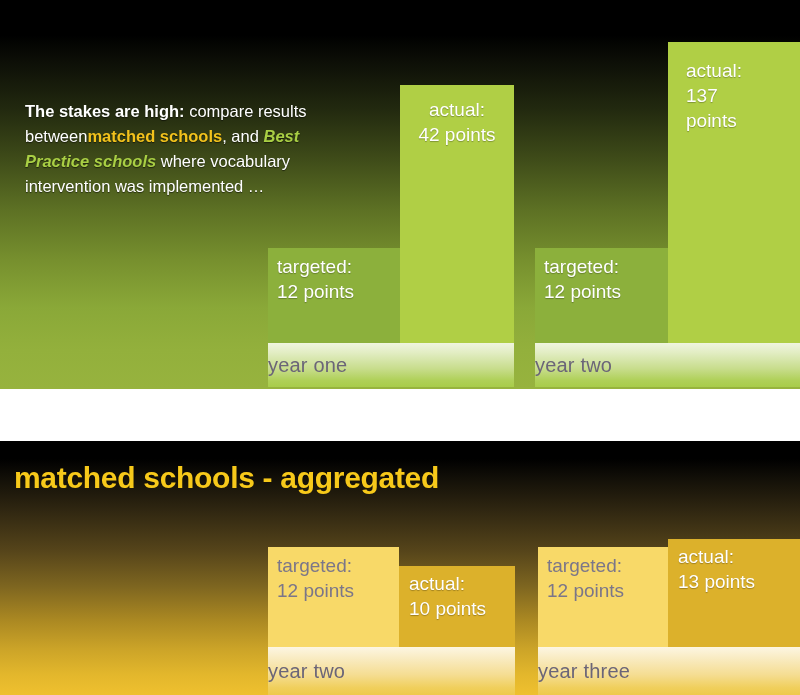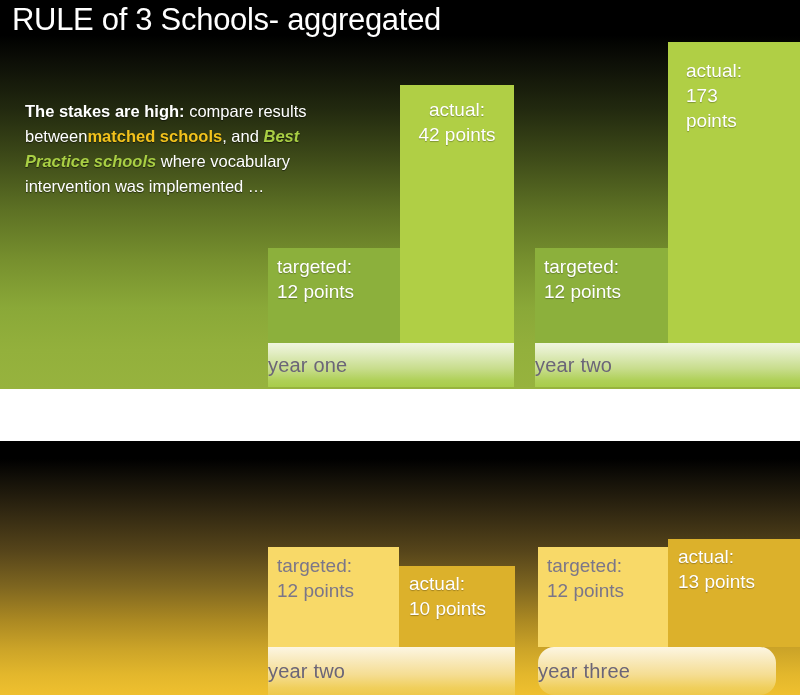--- a/index.html
+++ b/index.html
@@ -142,21 +142,20 @@
   .c-actual-gold  { background: #dcb12b; }
 
   .t-white { color: #ffffff; text-shadow: 0 1px 1px rgba(0,0,0,0.28); }
   .t-gray  { color: #7b7689; }
 </style>
 </head>
 <body>
 
 <div class="panel" id="panel-top">
 
-  <h1 class="panel-title" id="title-top">RULE of 3 Schools- aggregated</h1>
 
   <p id="stakes-text"><span class="lead">The stakes are high:</span><span> compare results between</span><span class="gold">matched schools</span><span>, and </span><span class="green">Best Practice schools</span><span> where vocabulary intervention was implemented …</span></p>
 
   <div class="bar c-target-green" style="left:268px; top:248px; width:132px; height:95px;">
     <div class="bar-label t-white">
       <div>targeted:</div>
       <div>12 points</div>
     </div>
   </div>
 
@@ -174,33 +173,34 @@
   <div class="bar c-target-green" style="left:535px; top:248px; width:133px; height:95px;">
     <div class="bar-label t-white">
       <div>targeted:</div>
       <div>12 points</div>
     </div>
   </div>
 
   <div class="bar c-actual-green" style="left:668px; top:42px; width:132px; height:301px;">
     <div class="bar-label t-white" style="left:18px; top:16px;">
       <div>actual:</div>
-      <div>173</div>
+      <div>137</div>
       <div>points</div>
     </div>
   </div>
 
   <div class="year-plinth plinth-green" style="left:535px; top:343px; width:265px; height:44px;">
     <span>year two</span>
   </div>
 
 </div>
 
 <div class="panel" id="panel-bottom">
 
+  <h2 class="panel-title" id="title-bottom">matched schools - aggregated</h2>
 
   <div class="bar c-target-gold" style="left:268px; top:106px; width:131px; height:100px;">
     <div class="bar-label t-gray">
       <div>targeted:</div>
       <div>12 points</div>
     </div>
   </div>
 
   <div class="bar c-actual-gold" style="left:399px; top:125px; width:116px; height:81px;">
     <div class="bar-label t-white" style="left:10px; top:5px;">
@@ -220,17 +220,17 @@
     </div>
   </div>
 
   <div class="bar c-actual-gold" style="left:668px; top:98px; width:132px; height:108px;">
     <div class="bar-label t-white" style="left:10px; top:5px;">
       <div>actual:</div>
       <div>13 points</div>
     </div>
   </div>
 
-  <div class="year-plinth plinth-gold" style="left:538px; top:206px; width:238px; height:48px;border-radius:16px;">
+  <div class="year-plinth plinth-gold" style="left:538px; top:206px; width:262px; height:48px;">
     <span>year three</span>
   </div>
 
 </div>
 
 </body></html>

